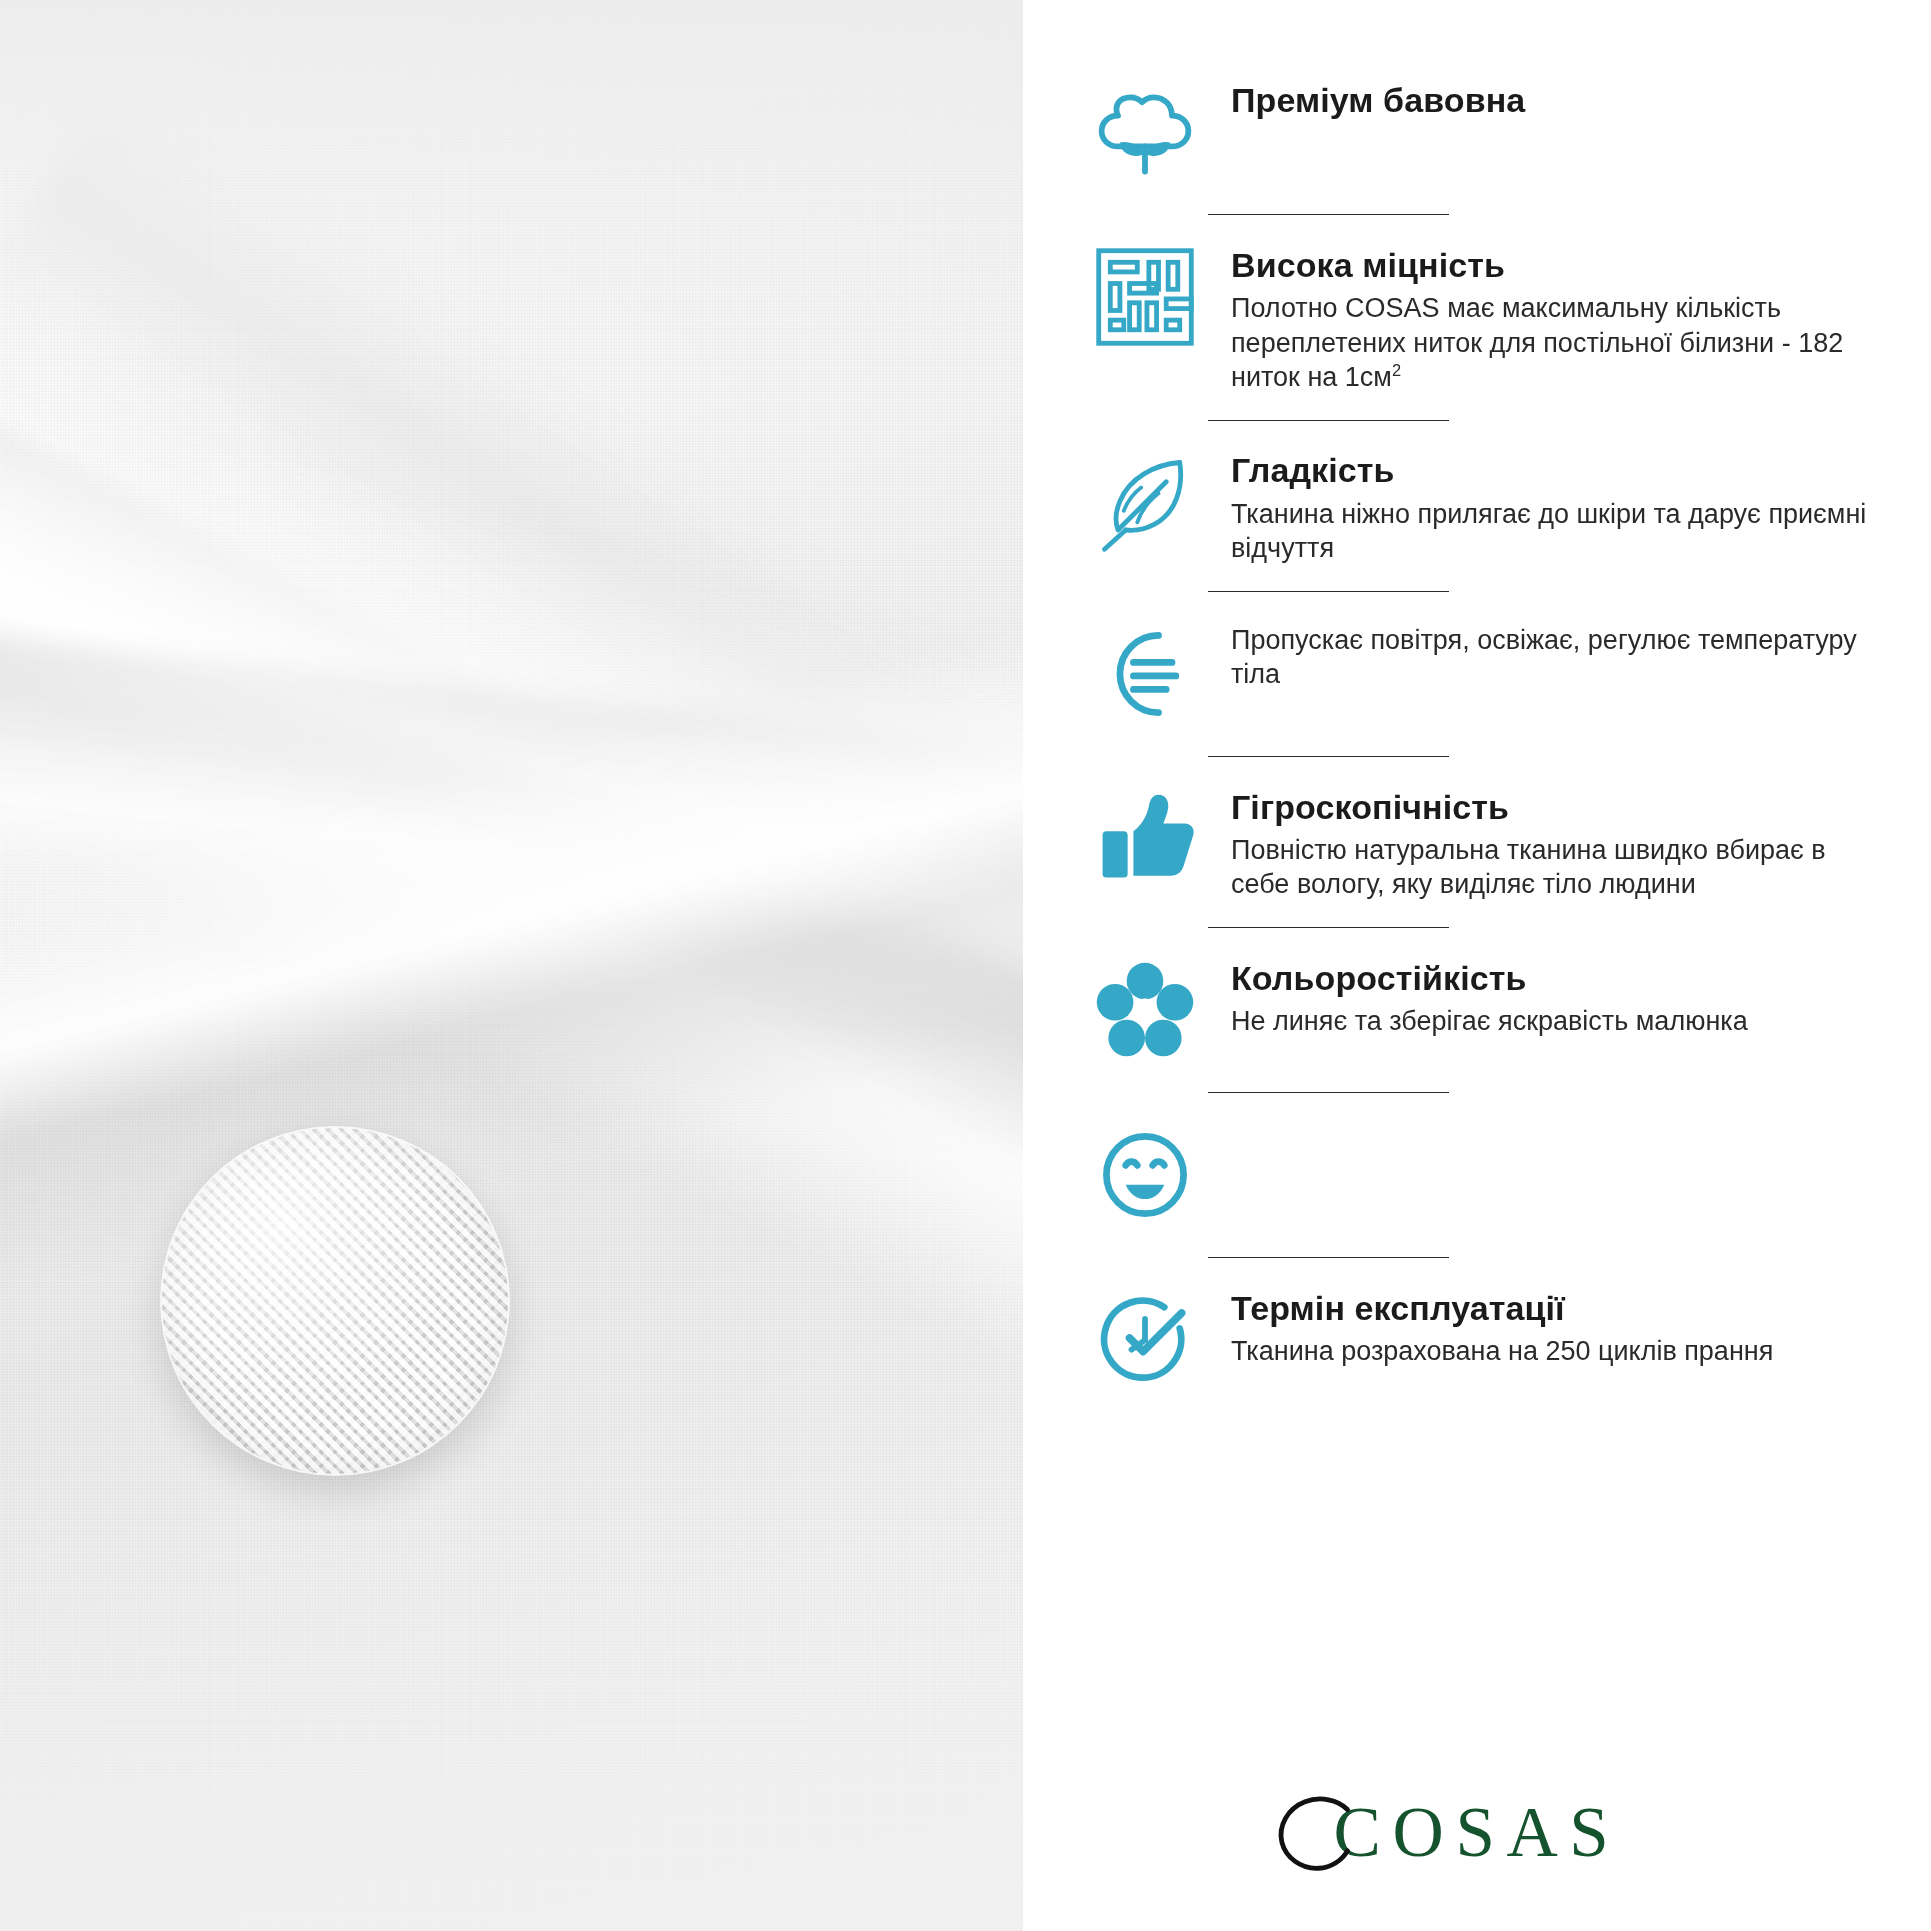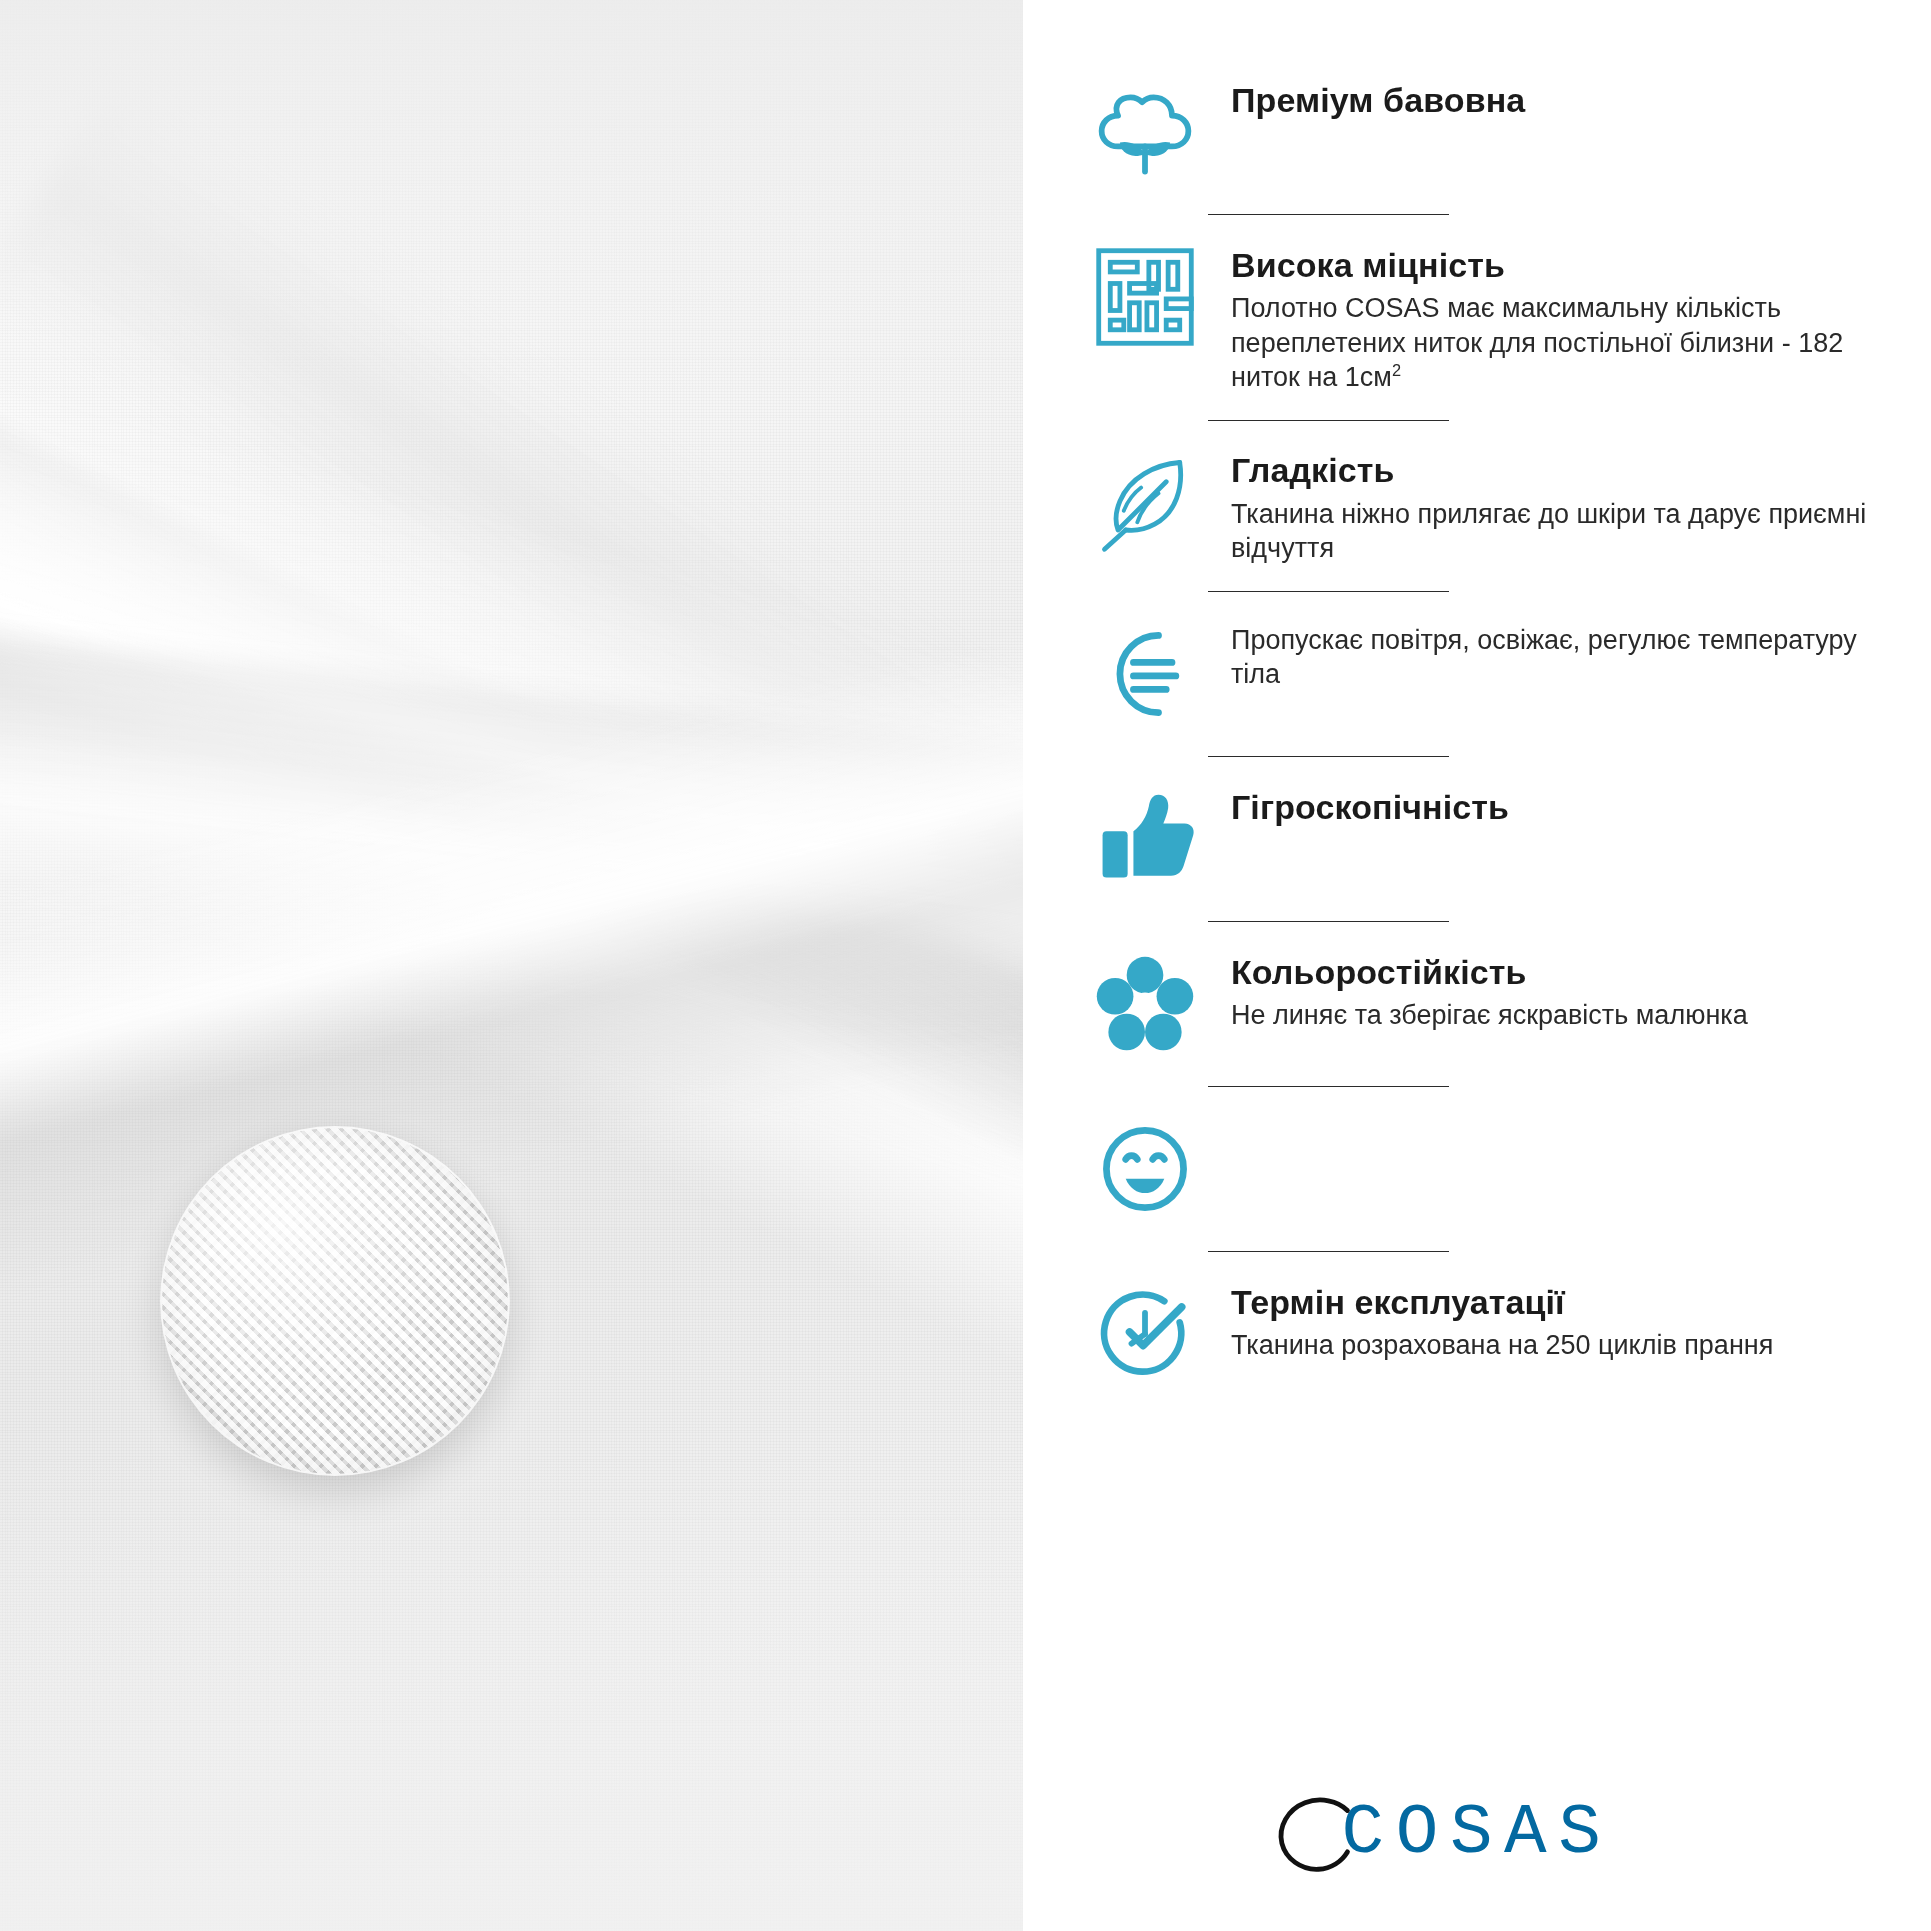--- a/index.html
+++ b/index.html
@@ -190,22 +190,22 @@
     bottom: 58px;
     width: 908px;
     display: flex;
     align-items: center;
     justify-content: center;
     gap: 7.7px;
   }
   .brand .mark {
     font-size: 71px;
     letter-spacing: 11.6px;
-    color: #0369a1;
-    font-family: Liberation Mono, monospace;
+    color: #14532d;
+    font-family: Liberation Serif, serif;
     font-weight: normal;
   }
   .brand .swoosh {
     position: absolute;
     left: 50%;
     transform: translateX(-205px);
     top: 1.9px;
     width: 93px;
     height: 81px;
   }
@@ -306,20 +306,21 @@
 
       <div class="feature">
         <div class="icon-wrap">
           <svg width="108" height="108" viewBox="0 0 112 112" fill="none">
             <rect x="12" y="48" width="26" height="48" rx="4" fill="#35a8c8"></rect>
             <path d="M44 48c8-6 14-16 16-26 1-7 4-12 10-12 7 0 11 6 10 14-1 6-3 11-5 16h22c7 0 11 6 9 12l-10 32c-2 6-6 10-13 10H44V48z" fill="#35a8c8"></path>
           </svg>
         </div>
         <div class="txt">
           <h3>Гігроскопічність</h3>
+          <p>Повністю натуральна тканина швидко вбирає в себе вологу, яку виділяє тіло людини</p>
         </div>
       </div>
 
       <div class="divider"></div>
 
       <div class="feature">
         <div class="icon-wrap">
           <svg width="108" height="108" viewBox="0 0 112 112" fill="none">
             <g fill="#35a8c8">
               <circle cx="56" cy="26" r="19"></circle>

